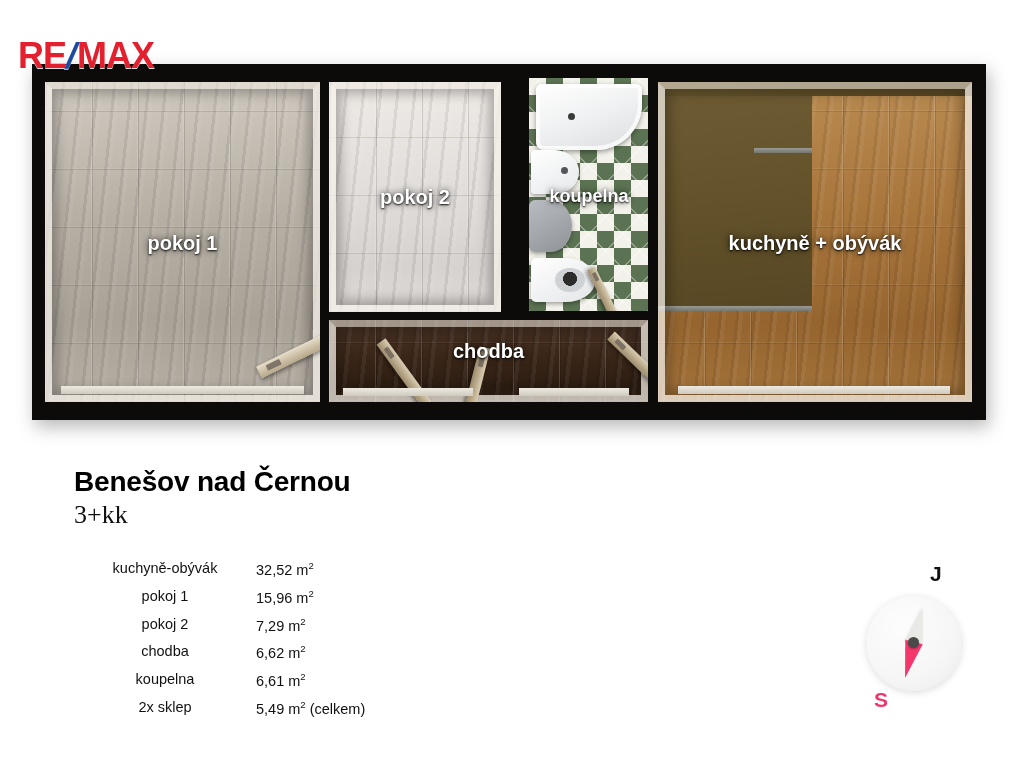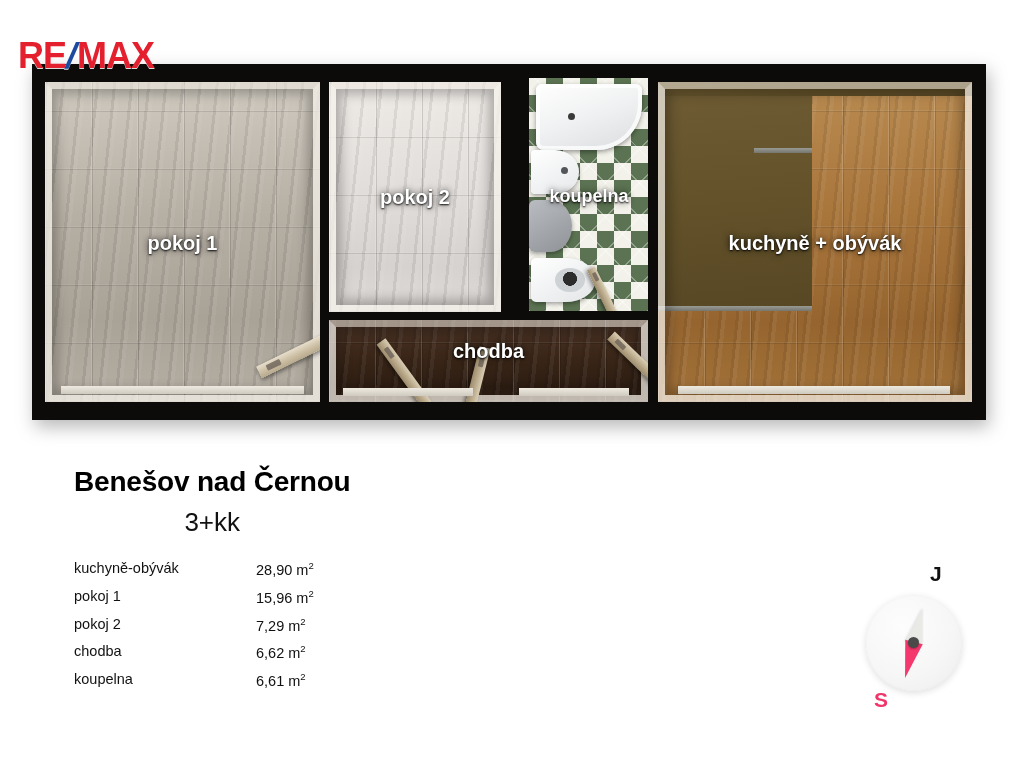--- a/index.html
+++ b/index.html
@@ -189,33 +189,32 @@
 
   
   #caption { position:absolute; left:74px; top:466px; z-index:30; }
   #title {
     font-size:28px; font-weight:bold; color:#000;
     letter-spacing:-.2px; line-height:1.12;
     font-family:"Liberation Sans", sans-serif;
   }
   #subtitle {
     font-size:26px; font-weight:400; color:#111;
-    line-height:1.2; margin-top:10px;
-    font-family:Liberation Sans, sans-serif;
-    text-align:center;
+    line-height:1.2; margin-top:2px;
+    font-family:Liberation Serif, serif;
   }
 
   #areas {
     position:absolute; left:74px; top:560px; z-index:30;
     border-collapse:collapse;
     font-size:14.5px; color:#111;
     font-family:"Liberation Sans", sans-serif;
   }
   #areas td { padding:0 0 10px 0; vertical-align:top; white-space:nowrap; }
-  #areas td.name { width:182px; }
+  #areas td.name { width:182px;text-align:center; }
   #areas sup { font-size:9.5px; vertical-align:super; }
 
   
   #compass { position:absolute; left:866px; top:595px; width:96px; height:96px; z-index:30; }
   #compass-dial{
     position:absolute; inset:0; border-radius:50%;
     background:radial-gradient(circle at 38% 32%, #fdfdfd 0%, #f6f6f6 58%, #ececec 100%);
     box-shadow:0 2px 7px rgba(0,0,0,.13), inset 0 0 0 1px rgba(0,0,0,.02);
   }
   #needle-n, #needle-s { position:absolute; left:50%; }
@@ -312,21 +311,21 @@
 <div id="caption">
   <div id="title">Benešov nad Černou</div>
   <div id="subtitle">3+kk</div>
 </div>
 
 <table id="areas">
   <tbody>
     <tr>
       <td class="name">kuchyně-obývák</td>
       <td>
-        <span>28,90</span>
+        <span>32,52</span>
         <span>m</span><sup>2</sup>
         <span></span>
       </td>
     </tr>
     <tr>
       <td class="name">pokoj 1</td>
       <td>
         <span>15,96</span>
         <span>m</span><sup>2</sup>
         <span></span>
@@ -347,20 +346,28 @@
         <span>m</span><sup>2</sup>
         <span></span>
       </td>
     </tr>
     <tr>
       <td class="name">koupelna</td>
       <td>
         <span>6,61</span>
         <span>m</span><sup>2</sup>
         <span></span>
+      </td>
+    </tr>
+    <tr>
+      <td class="name">2x sklep</td>
+      <td>
+        <span>5,49</span>
+        <span>m</span><sup>2</sup>
+        <span>(celkem)</span>
       </td>
     </tr>
   </tbody>
 </table>
 
 <div id="lbl-j">J</div>
 <div id="compass">
   <div id="compass-dial"></div>
   <div id="needle-n"></div>
   <div id="needle-s"></div>

